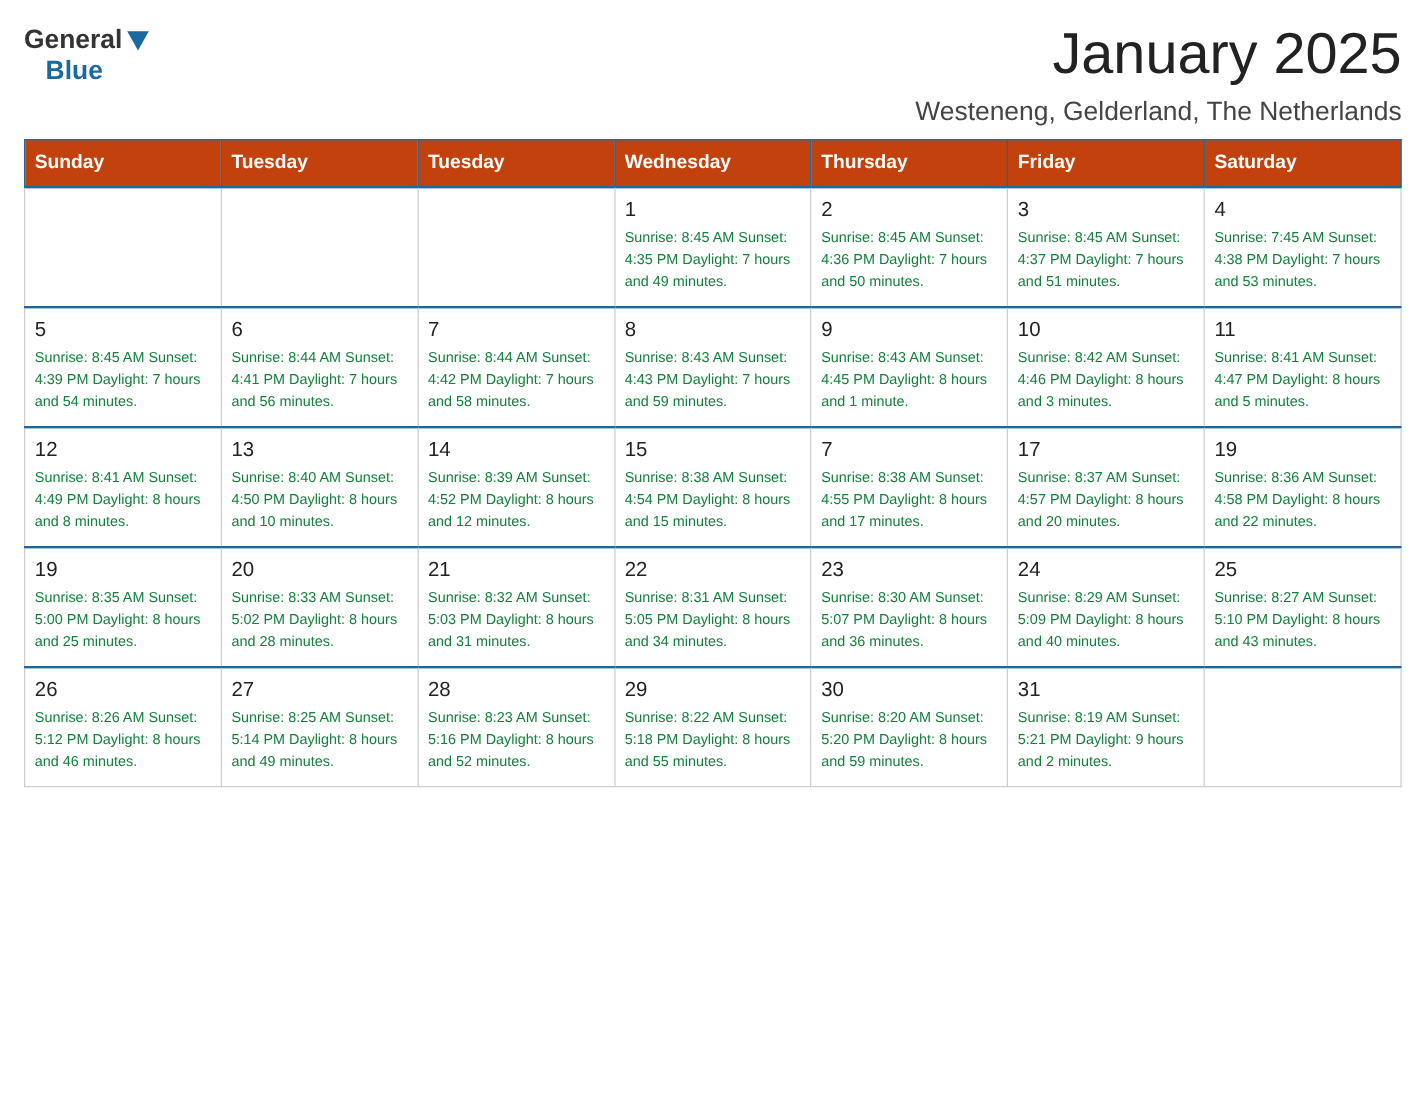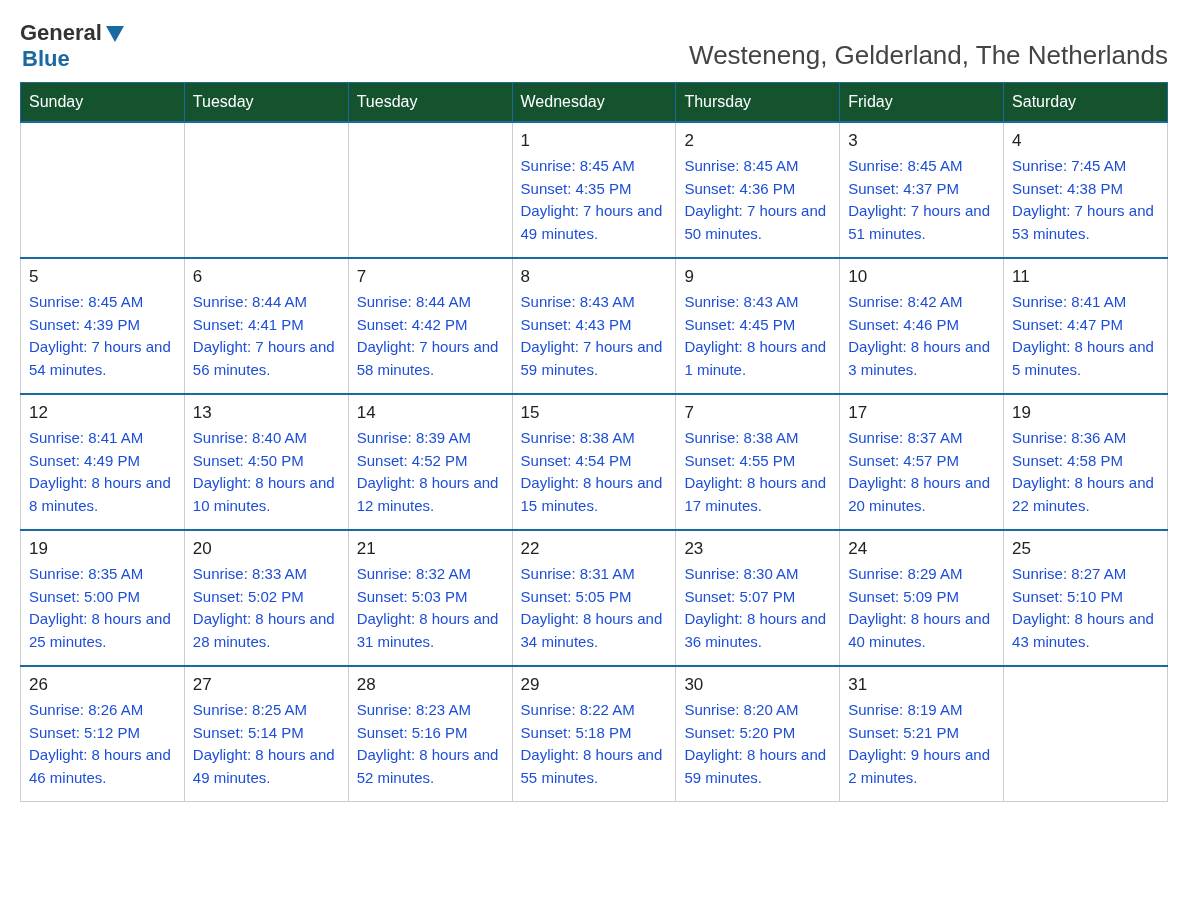--- a/index.html
+++ b/index.html
@@ -34,55 +34,55 @@
     .title-area {
       text-align: right;
     }
     .month-title {
       font-size: 48px;
       font-weight: normal;
       color: #222;
       line-height: 1.1;
     }
     .subtitle {
-      font-size: 26px;
+      font-size: 22px;
       color: #444;
-      margin-top: 20px;
+      margin-top: 7px;
     }
     .calendar-table {
       width: 100%;
       border-collapse: collapse;
       margin-top: 10px;
     }
     .calendar-table th {
-      background-color: #14532d;
+      background-color: #c2410c;
       color: #fff;
       padding: 10px 8px;
       font-size: 16px;
-      font-weight: normal;
+      font-weight: bold;
       text-align: left;
       border: 1px solid #1a6aa0;
     }
     .calendar-table td {
       vertical-align: top;
       padding: 8px 8px 12px 8px;
       border: 1px solid #ccc;
       width: calc(100% / 7);
       min-height: 100px;
     }
     .day-number {
       font-size: 17px;
       font-weight: normal;
       color: #222;
       display: block;
       margin-bottom: 4px;
     }
     .day-info {
-      font-size: 15px;
-      color: #1d4ed8;
+      font-size: 12px;
+      color: #15803d;
       line-height: 1.5;
     }
     .empty-cell {
       background: #fff;
     }
     tr.week-row td {
       border-top: 2px solid #1a6aa0;
     }
   </style>
 </head>
@@ -90,24 +90,25 @@
 
 <div class="header-area">
   <div class="logo">
     <div style="display:flex; flex-direction:column; align-items:flex-start;">
       <div style="display:flex; align-items:center;">
         <span class="logo-text-general">General</span>
         <svg width="22" height="20" viewBox="0 0 22 20" style="margin-left:2px; margin-top:2px;">
           <polygon points="11,18 2,2 20,2" fill="#1a6aa0"></polygon>
         </svg>
       </div>
-      <span class="logo-text-blue" style="margin-left: 2px;">Blue</span>
+      <span class="logo-text-blue" style="margin-left: 18px;">Blue</span>
     </div>
   </div>
   <div class="title-area">
+    <div class="month-title">January 2025</div>
     <div class="subtitle">Westeneng, Gelderland, The Netherlands</div>
   </div>
 </div>
 
 <table class="calendar-table">
   <thead>
     <tr>
     <th>Sunday</th>
         <th>Tuesday</th>
         <th>Tuesday</th>

